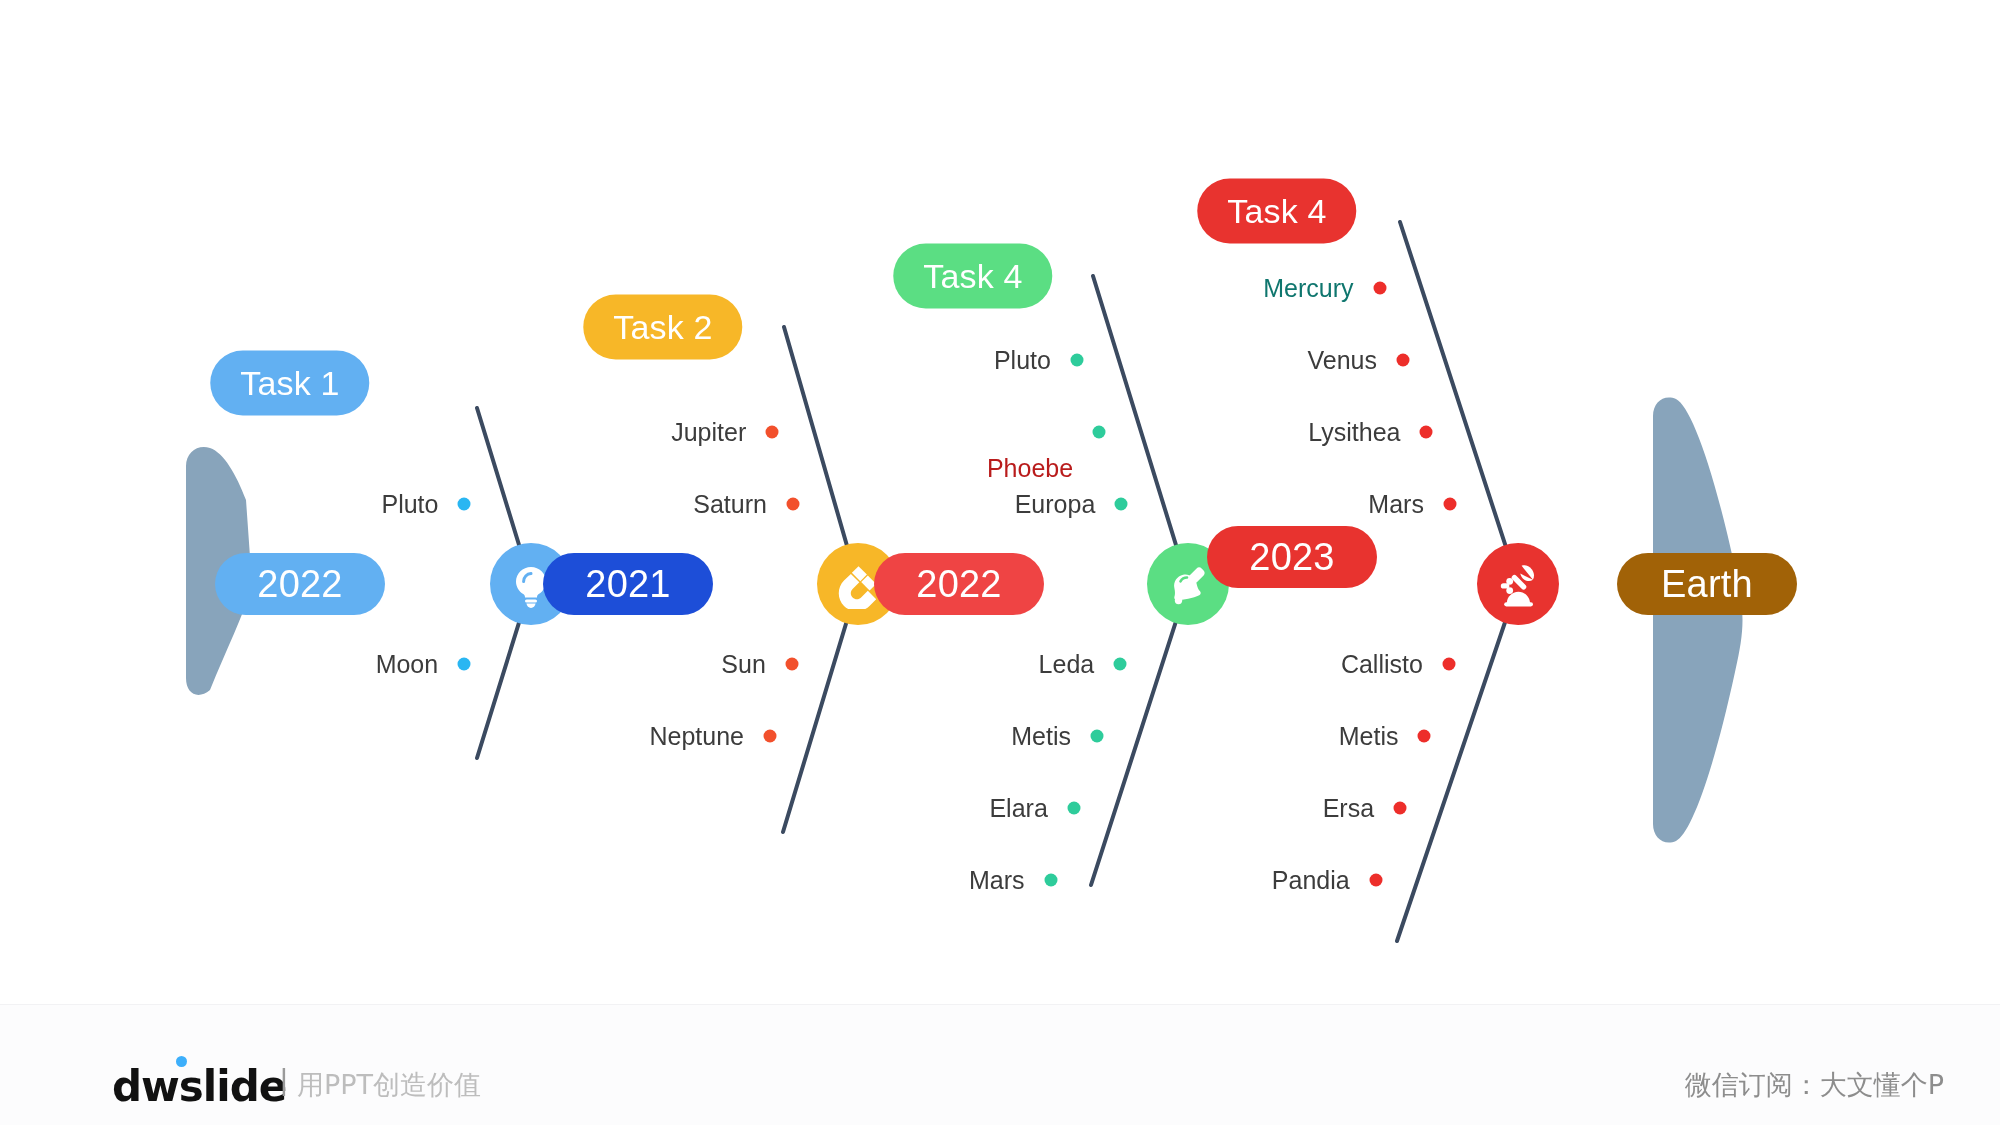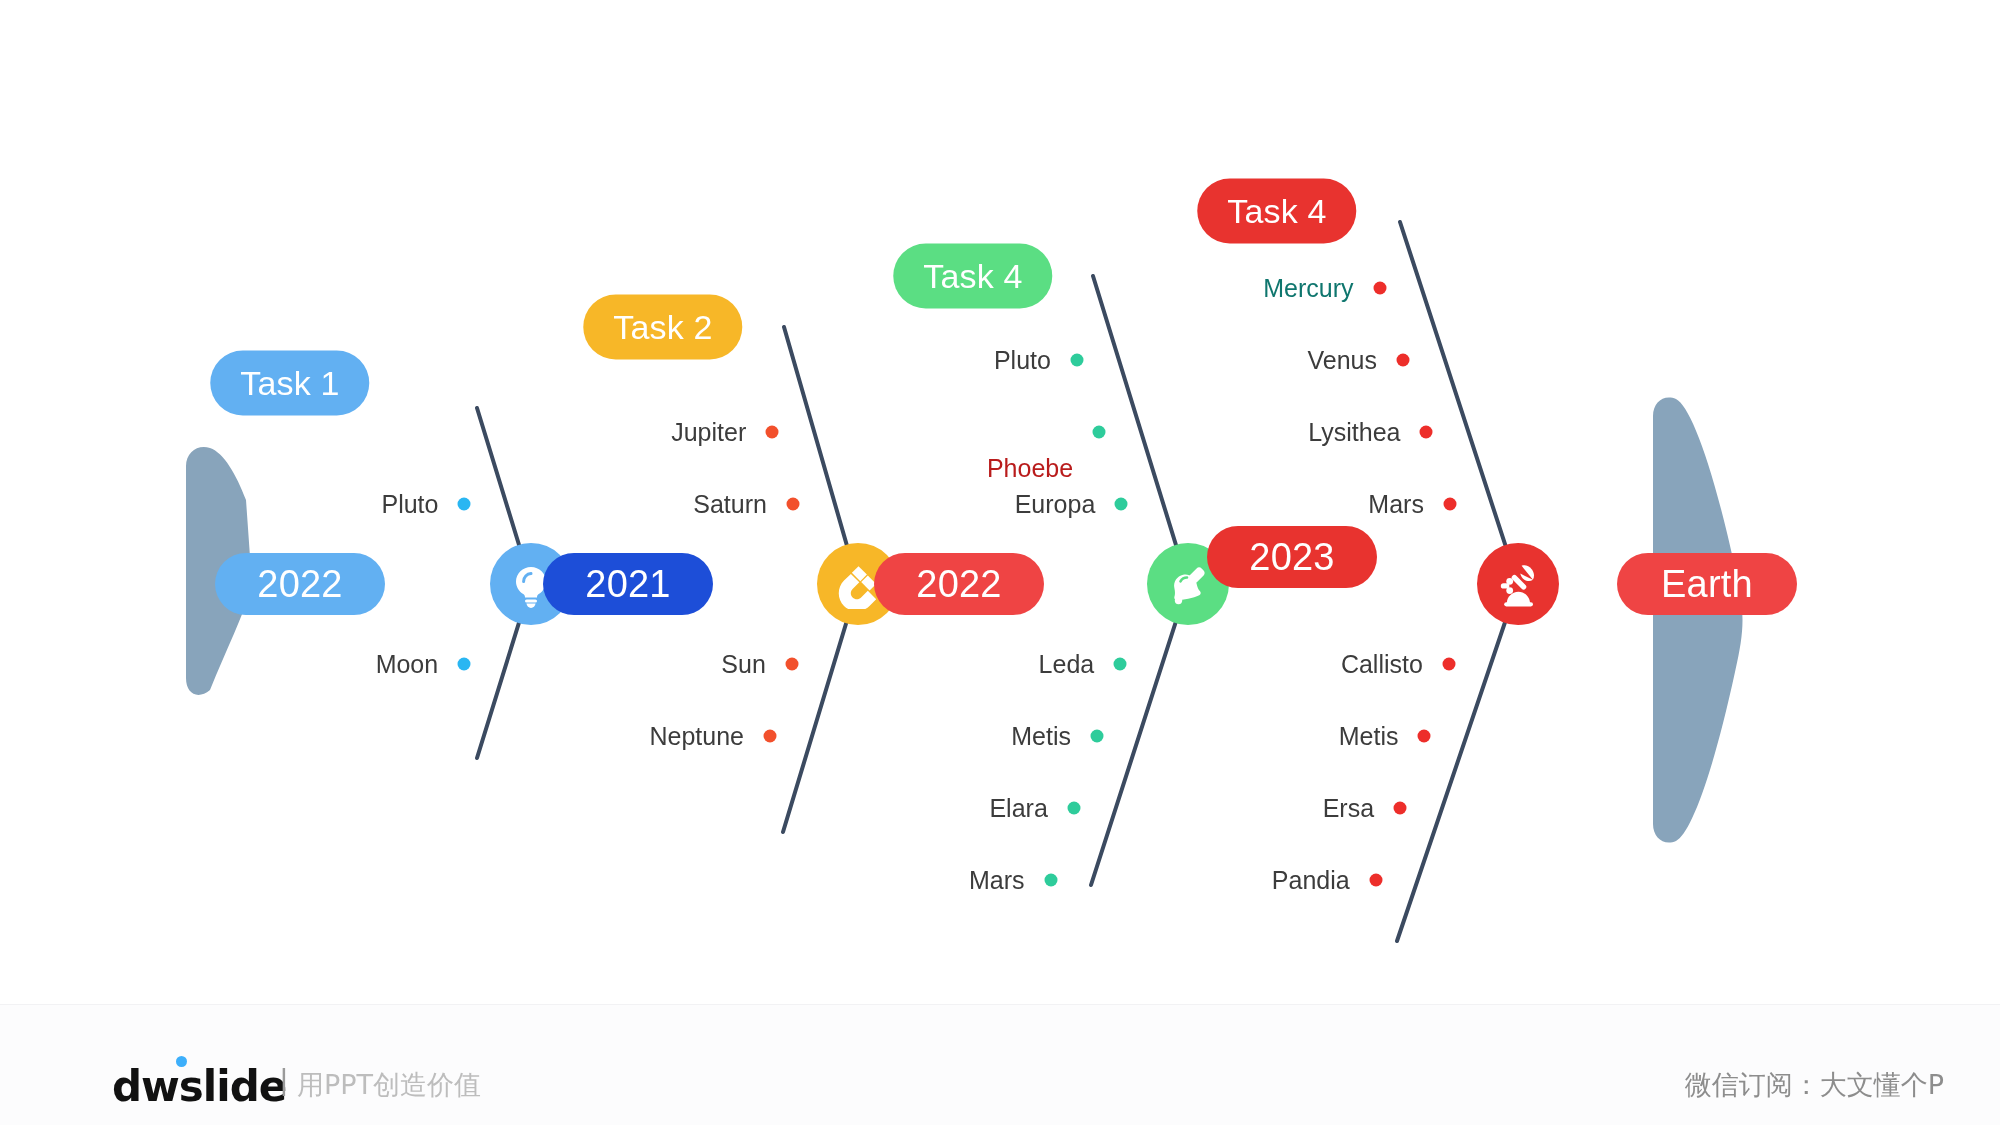--- a/index.html
+++ b/index.html
@@ -212,21 +212,21 @@
       <div class="bonedot" style="background: rgb(237, 46, 42); left: 1449.92px; top: 504px;"></div>
       <div class="bonelabel" style="left: 1423.92px; top: 504px; color: rgb(60, 60, 60);">Mars</div>
       <div class="bonedot" style="background: rgb(237, 46, 42); left: 1448.89px; top: 664px;"></div>
       <div class="bonelabel" style="left: 1422.89px; top: 664px; color: rgb(60, 60, 60);">Callisto</div>
       <div class="bonedot" style="background: rgb(237, 46, 42); left: 1424.48px; top: 736px;"></div>
       <div class="bonelabel" style="left: 1398.48px; top: 736px; color: rgb(60, 60, 60);">Metis</div>
       <div class="bonedot" style="background: rgb(237, 46, 42); left: 1400.08px; top: 808px;"></div>
       <div class="bonelabel" style="left: 1374.08px; top: 808px; color: rgb(60, 60, 60);">Ersa</div>
       <div class="bonedot" style="background: rgb(237, 46, 42); left: 1375.68px; top: 880px;"></div>
       <div class="bonelabel" style="left: 1349.68px; top: 880px; color: rgb(60, 60, 60);">Pandia</div>
-      <div class="pill earth-pill" style="background: #ef4444; left: 1707px; top: 584px; transform: translate(-50%, -50%);">
+      <div class="pill earth-pill" style="background: #a16207; left: 1707px; top: 584px; transform: translate(-50%, -50%);">
         <span>Earth</span>
       </div>
     </div>
 
   <div class="footer-band"></div>
   <div class="footer-logo">dwslide</div>
   <div class="logo-dot"></div>
   <div class="footer-sep">|</div>
   <div class="footer-tag">用PPT创造价值</div>
   <div class="footer-right">微信订阅：大文懂个P</div>

